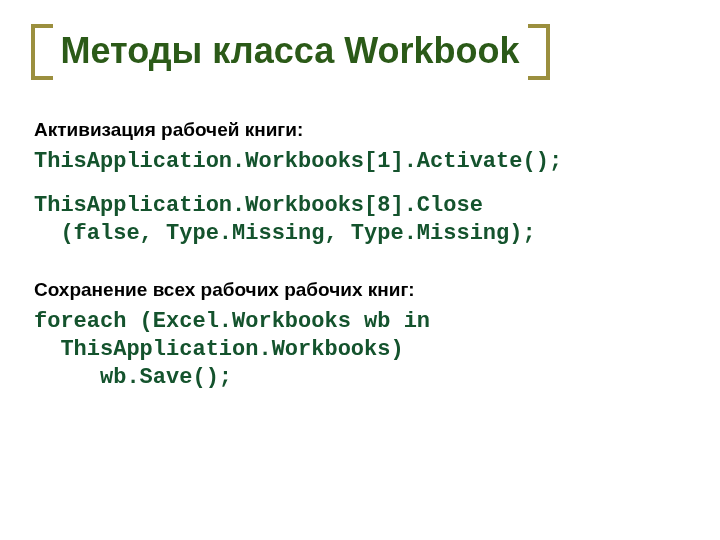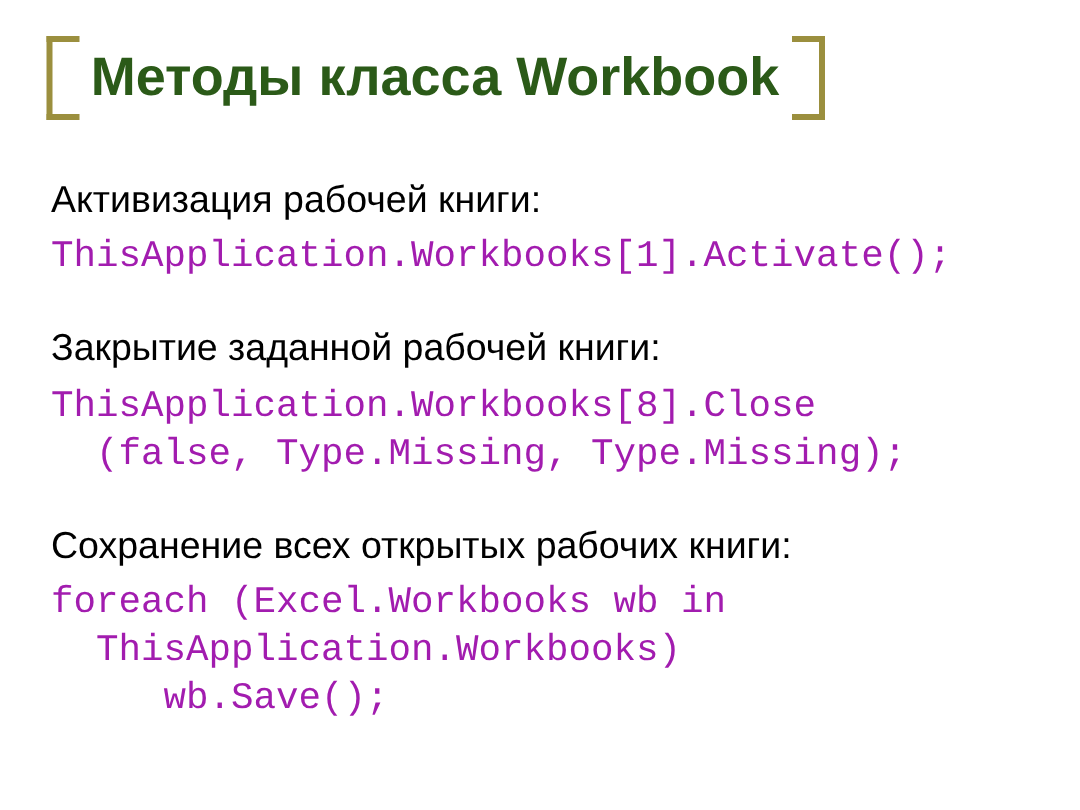--- a/index.html
+++ b/index.html
@@ -60,33 +60,33 @@
   .bracket.left  .stem { left: 0; }
   .bracket.right .stem { right: 0; }
 
   .body {
     position: absolute;
     top: 118px;
     left: 34px;
     right: 34px;
   }
   .label {
-    font-size: 25px;
-    font-weight: normal;
+    font-size: 19px;
+    font-weight: bold;
     color: #000000;
     margin-top: 14px;
     margin-bottom: 6px;
     line-height: 1.25;
   }
   .label.first { margin-top: 0; }
   .code {
     font-family: "Courier New", Courier, monospace;
-    font-size: 25px;
-    font-weight: normal;
-    color: #a21caf;
+    font-size: 22px;
+    font-weight: bold;
+    color: #14532d;
     white-space: pre;
     line-height: 1.28;
     margin-bottom: 8px;
   }
   .spacer-sm { height: 8px; }
 </style>
 </head>
 <body>
 <div class="slide">
 
@@ -102,26 +102,25 @@
     </div>
   </div>
 
   <div class="body">
 
     <div class="label first">Активизация рабочей книги:</div>
     <div class="code">ThisApplication.Workbooks[1].Activate();</div>
 
     <div class="spacer-sm"></div>
 
-    <div class="label">Закрытие заданной рабочей книги:</div>
     <div class="code">ThisApplication.Workbooks[8].Close
   (false, Type.Missing, Type.Missing);</div>
 
     <div class="spacer-sm"></div>
 
-    <div class="label">Сохранение всех открытых рабочих книги:</div>
+    <div class="label">Сохранение всех рабочих рабочих книг:</div>
     <div class="code">foreach (Excel.Workbooks wb in
   ThisApplication.Workbooks)
      wb.Save();</div>
 
   </div>
 
 </div>
 
 </body></html>

